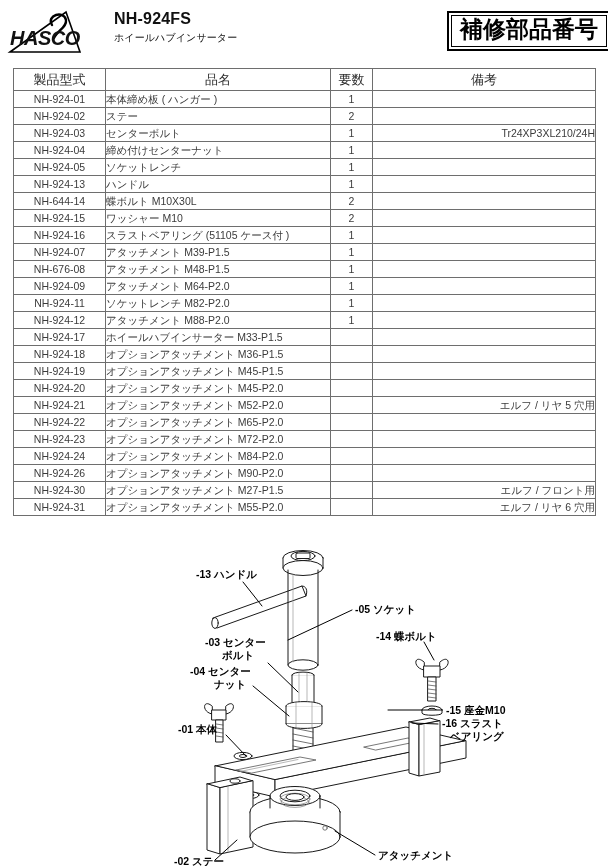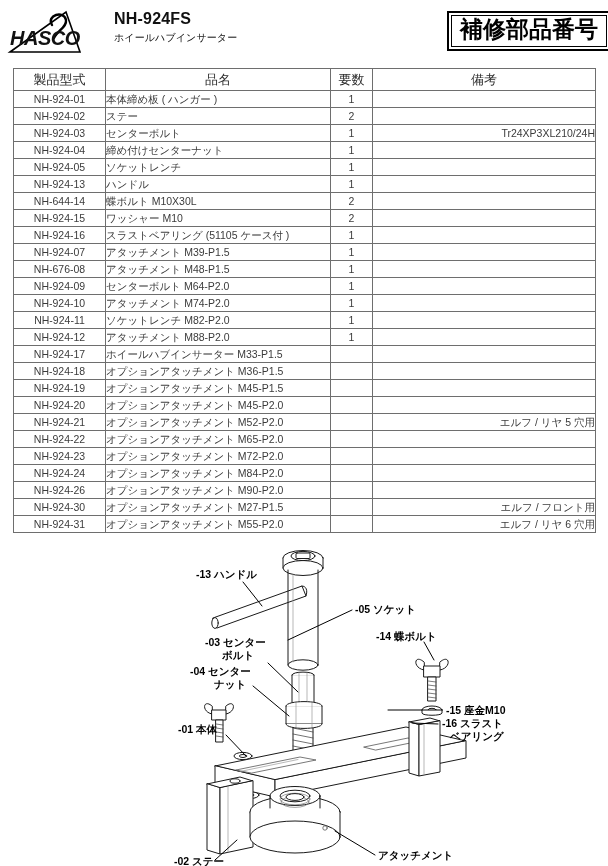--- a/index.html
+++ b/index.html
@@ -234,27 +234,21 @@
           <td class="c-note"></td>
         </tr>
         <tr>
           <td class="c-code">NH-676-08</td>
           <td class="c-name">アタッチメント M48-P1.5</td>
           <td class="c-qty">1</td>
           <td class="c-note"></td>
         </tr>
         <tr>
           <td class="c-code">NH-924-09</td>
-          <td class="c-name">センターボルト M64-P2.0</td>
-          <td class="c-qty">1</td>
-          <td class="c-note"></td>
-        </tr>
-        <tr>
-          <td class="c-code">NH-924-10</td>
-          <td class="c-name">アタッチメント M74-P2.0</td>
+          <td class="c-name">アタッチメント M64-P2.0</td>
           <td class="c-qty">1</td>
           <td class="c-note"></td>
         </tr>
         <tr>
           <td class="c-code">NH-924-11</td>
           <td class="c-name">ソケットレンチ M82-P2.0</td>
           <td class="c-qty">1</td>
           <td class="c-note"></td>
         </tr>
         <tr>

